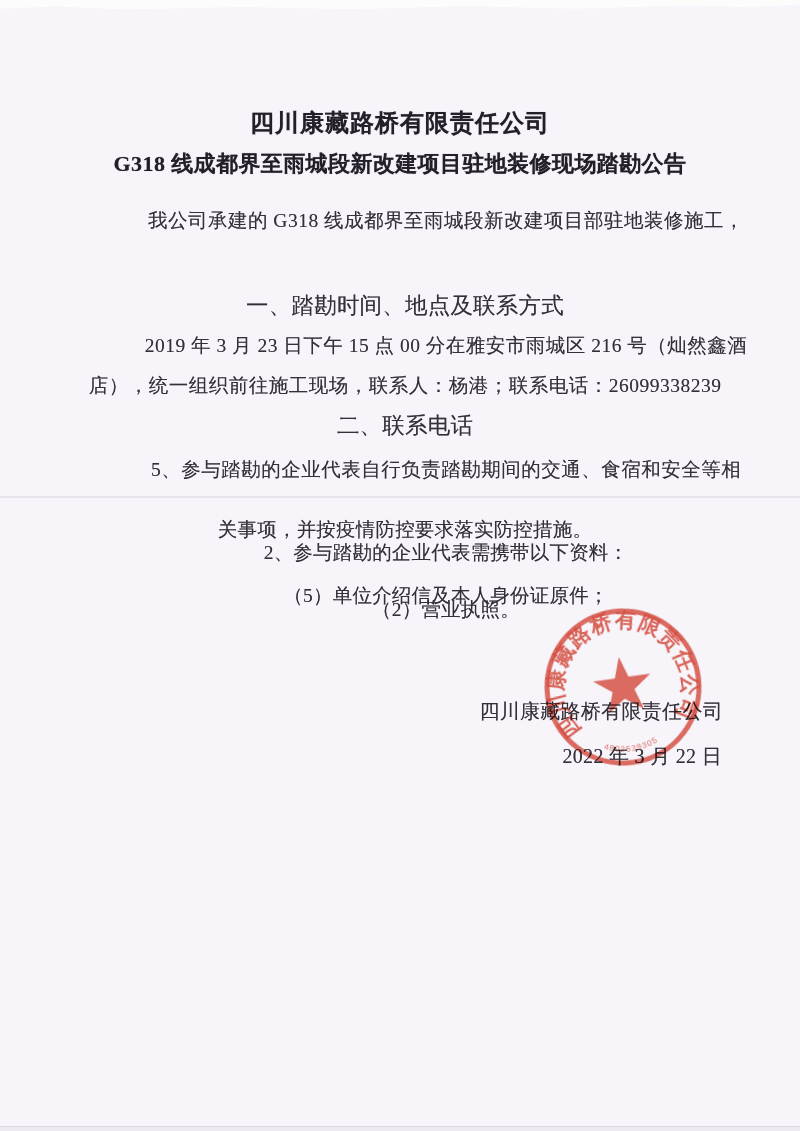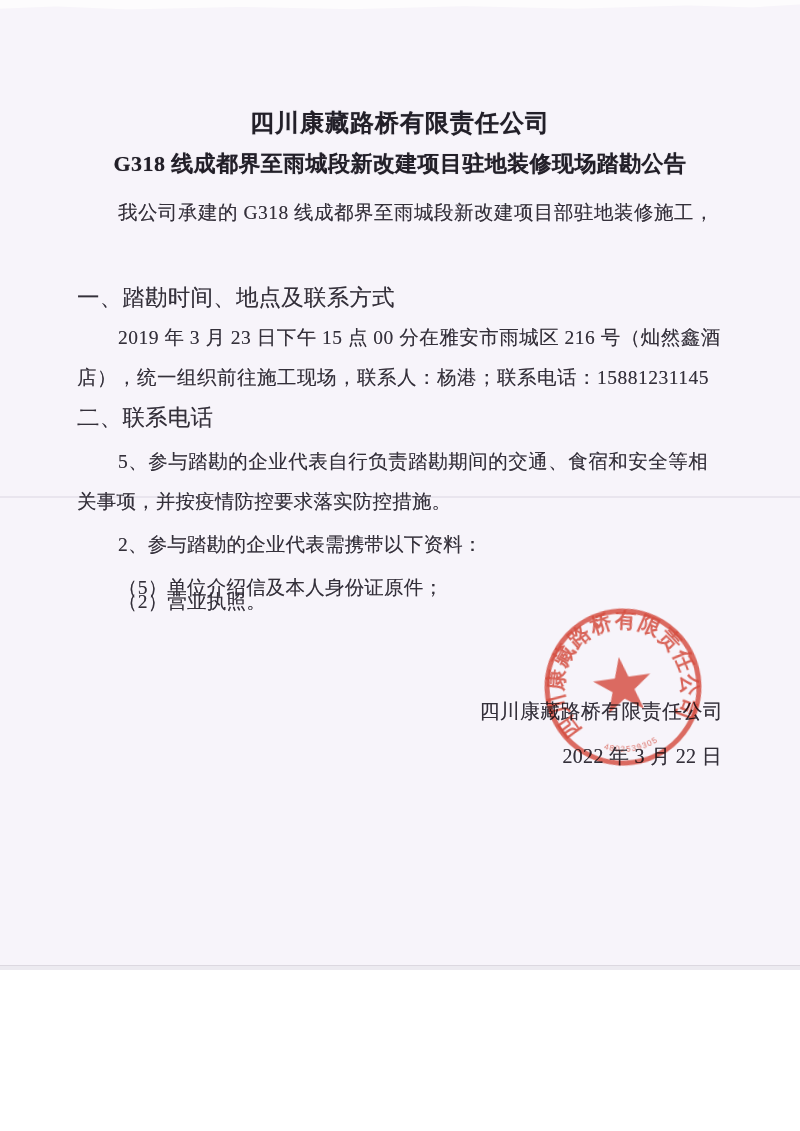--- a/index.html
+++ b/index.html
@@ -1,17 +1,17 @@
 <!DOCTYPE html>
 <html style="--paper: #f7f4fa; --ink: #34303a; --title-ink: #221f28;"><head>
 <meta charset="utf-8">
 <style>
   html,body { margin:0; padding:0; }
   .scan {
-    position:relative; width:800px; height:970px; overflow:hidden;
+    position:relative; width:800px; height:1131px; overflow:hidden;
     background: var(--paper, #f7f4fa);
     font-family: "Liberation Serif", "DejaVu Serif", serif;
     color: var(--ink, #34303a);
   }
   
   .edge-top {
     position:absolute; top:0; left:0; right:0; height:12px; background:#fdfcfd; z-index:6;
     clip-path: polygon(0 0,100% 0,100% 38%,94% 62%,86% 46%,72% 72%,58% 52%,44% 78%,30% 58%,16% 80%,7% 55%,0 72%);
     filter: drop-shadow(0 1.5px 0 rgba(150,140,152,.6));
   }
@@ -24,23 +24,24 @@
     background:rgba(185,178,196,.22);
   }
   .title {
     position:absolute; left:0; right:0; text-align:center; font-weight:700;
     color: var(--title-ink, #221f28); margin:0;
     text-shadow: 0 0 .7px rgba(30,26,36,.6);
   }
   .title-company { top:107px; font-size:24px; letter-spacing:1px; }
   .title-notice  { top:149px; font-size:22px; letter-spacing:.4px; }
   .ln {
-    position:absolute; left:73px; width:640px; margin:4px;
+    position:absolute; left:73px; width:640px; margin:12px;
     font-size:19.5px; letter-spacing:.2px; white-space:nowrap;
     text-shadow: 0 0 .6px rgba(40,35,48,.45);
+    text-align: center;
   }
   .ln.indent  { padding-left:41px; }
   .ln.justify { letter-spacing:.5px; }
   .ln.heading { font-size:22.5px; letter-spacing:.2px;font-family:Liberation Serif, serif; }
   .sig {
     position:absolute; margin:0; white-space:nowrap; font-size:20px;
     letter-spacing:.3px; text-shadow: 0 0 .6px rgba(40,35,48,.45);
   }
   .sig-company { top:698px; right:77px; }
   .sig-date    { top:743px; right:78px;margin-left:24px; }
@@ -62,24 +63,24 @@
 
   <div class="edge-top"></div>
   <div class="scan-artifact"></div>
 
   <h1 class="title title-company">四川康藏路桥有限责任公司</h1>
   <h2 class="title title-notice">G318 线成都界至雨城段新改建项目驻地装修现场踏勘公告</h2>
 
   <p class="ln indent justify" style="top:195px">我公司承建的 G318 线成都界至雨城段新改建项目部驻地装修施工，</p>
   <p class="ln heading" style="top:278px">一、踏勘时间、地点及联系方式</p>
   <p class="ln indent justify" style="top:320px">2019 年 3 月 23 日下午 15 点 00 分在雅安市雨城区 216 号（灿然鑫酒</p>
-  <p class="ln justify" style="top:360px">店），统一组织前往施工现场，联系人：杨港；联系电话：15881231145</p>
+  <p class="ln justify" style="top:360px">店），统一组织前往施工现场，联系人：杨港；联系电话：26099338239</p>
   <p class="ln heading" style="top:398px">二、联系电话</p>
   <p class="ln indent justify" style="top:444px">5、参与踏勘的企业代表自行负责踏勘期间的交通、食宿和安全等相</p>
-  <p class="ln" style="top:484px">关事项，并按疫情防控要求落实防控措施。</p>
+  <p class="ln" style="top:504px">关事项，并按疫情防控要求落实防控措施。</p>
   <p class="ln indent" style="top:527px">2、参与踏勘的企业代表需携带以下资料：</p>
   <p class="ln indent" style="top:570px">（5）单位介绍信及本人身份证原件；</p>
   <p class="ln indent" style="top:584px">（2）营业执照。</p>
 
   <p class="sig sig-company">四川康藏路桥有限责任公司</p>
   <p class="sig sig-date">2022 年 3 月 22 日</p>
 
   <div class="seal">
     <svg viewBox="0 0 160 160" aria-hidden="true">
       <defs>

